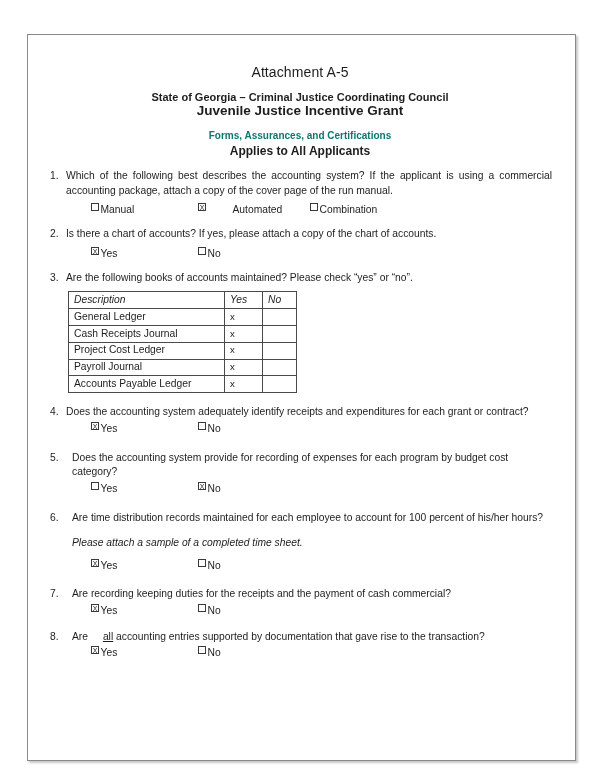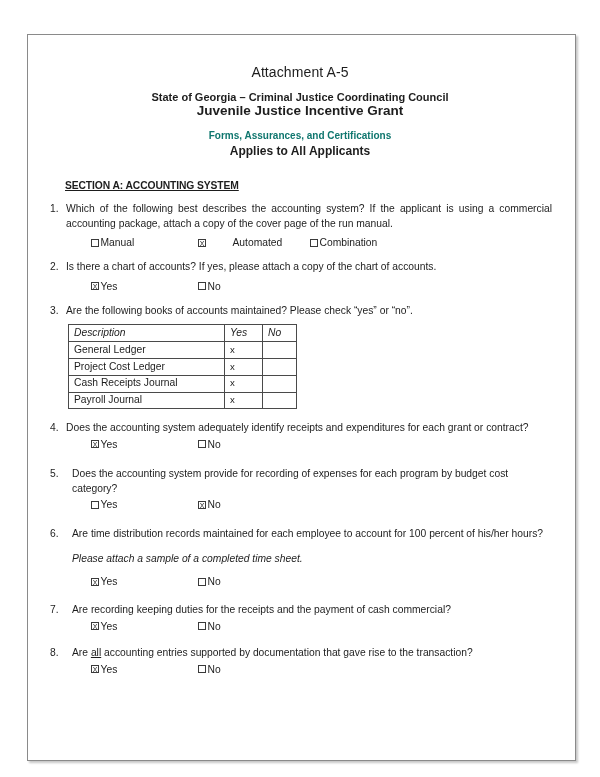--- a/index.html
+++ b/index.html
@@ -121,21 +121,21 @@
   .opts {
     display: flex;
     margin-top: 5px;
     margin-left: 44px;
     font-size: 10.3px;
     line-height: 13px;
   }
   .opts.tight { margin-top: 2px; }
   .opt {
     display: flex;
-    align-items: center;
+    align-items: flex-start;
     white-space: nowrap;
   }
   .opt.c1 { width: 107px; }
   .opt.c2 { width: 112px; gap: 25px; }
 
   .cbx {
     display: inline-block;
     width: 8px;
     height: 8px;
     border: 1px solid #3a3a3a;
@@ -185,37 +185,36 @@
   }
   .col-desc { width: 156px; }
   .col-yes  { width: 38px; }
   .col-no   { width: 34px; }
   td.mark {
     text-align: center;
     padding-left: 0;
     font-size: 9.6px;
   }
 
-  .u { text-decoration: underline; }
+  .u { text-decoration: underline; margin-left: 12px; }
 </style>
 </head>
 <body>
 
 <div id="page">
   <div class="inner">
 
     <div class="hdr">
       <div class="t-attach">Attachment A-5</div>
       <div class="t-state">State of Georgia – Criminal Justice Coordinating Council</div>
       <div class="t-grant">Juvenile Justice Incentive Grant</div>
       <div class="t-forms">Forms, Assurances, and Certifications</div>
       <div class="t-applies">Applies to All Applicants</div>
     </div>
 
-    <div class="section-head">SECTION A: ACCOUNTING SYSTEM</div>
 
     <div class="q">
       <div class="q-body">
         <div class="q-num">1.</div>
         <div class="q-text just">Which of the following best describes the accounting system? If the applicant is using a commercial accounting package, attach a copy of the cover page of the run manual.</div>
       </div>
       <div class="opts">
         <label class="opt c1">
           <span class="cbx"></span>
           <span>Manual</span>
@@ -262,31 +261,36 @@
               <th class="col-no">No</th>
             </tr>
           </thead>
           <tbody>
             <tr>
               <td>General Ledger</td>
               <td class="mark">x</td>
               <td class="mark"></td>
             </tr>
             <tr>
+              <td>Cash Receipts Journal</td>
+              <td class="mark">x</td>
+              <td class="mark"></td>
+            </tr>
+            <tr>
               <td>Project Cost Ledger</td>
               <td class="mark">x</td>
               <td class="mark"></td>
             </tr>
             <tr>
-              <td>Cash Receipts Journal</td>
-              <td class="mark">x</td>
-              <td class="mark"></td>
-            </tr>
-            <tr>
               <td>Payroll Journal</td>
+              <td class="mark">x</td>
+              <td class="mark"></td>
+            </tr>
+            <tr>
+              <td>Accounts Payable Ledger</td>
               <td class="mark">x</td>
               <td class="mark"></td>
             </tr>
           </tbody>
         </table>
       </div>
     </div>
 
     <div class="q" style="margin-top:12px;">
       <div class="q-body">

